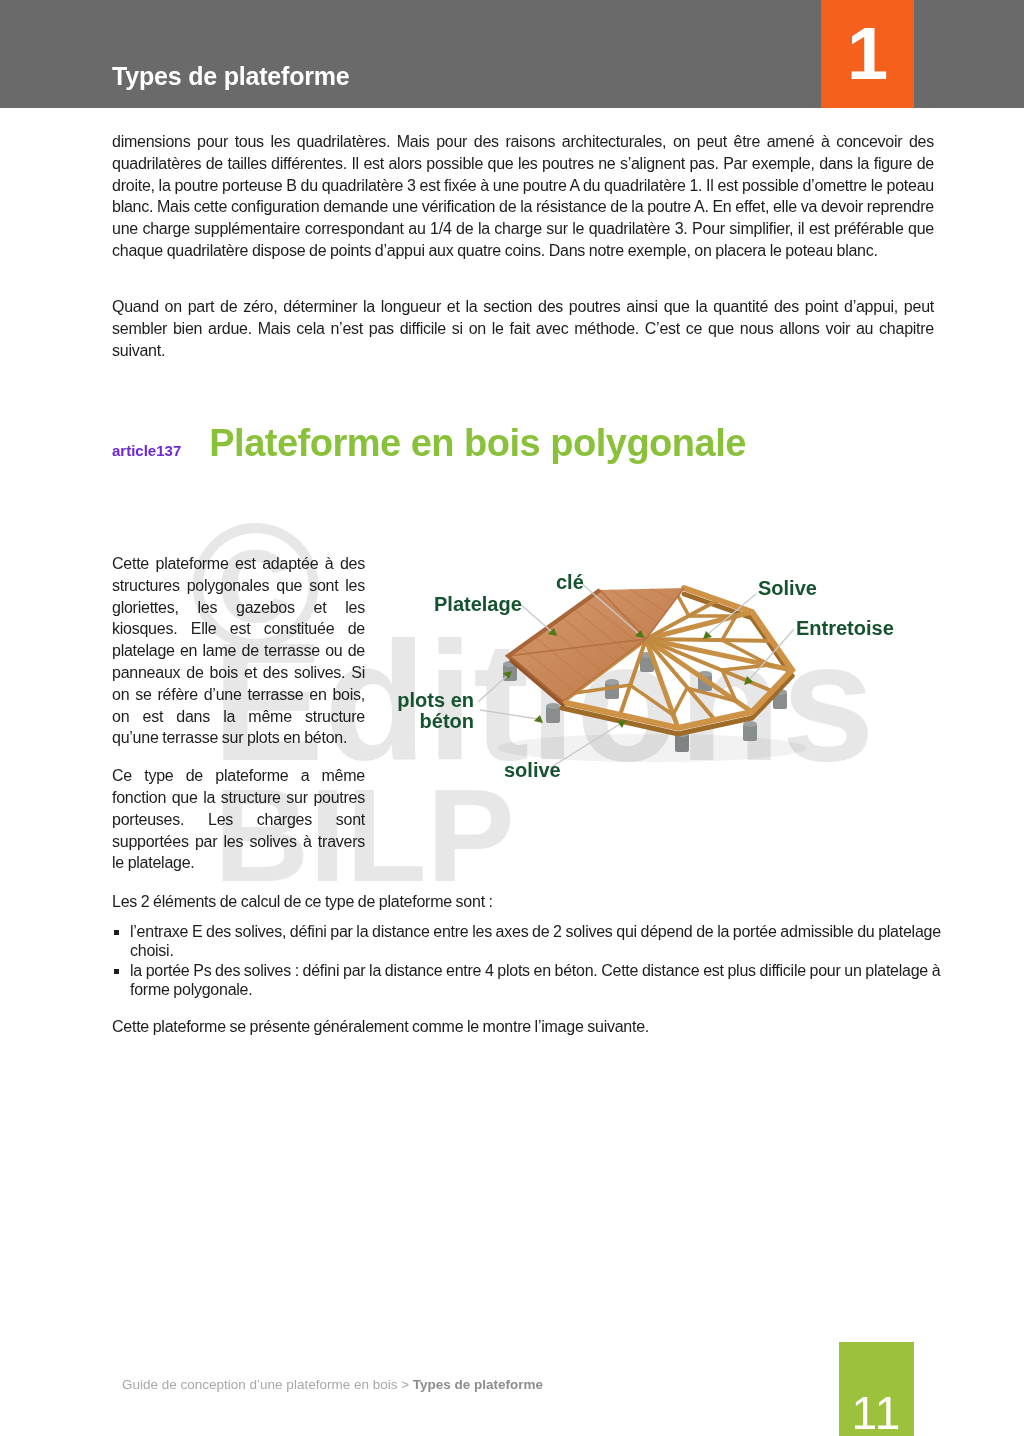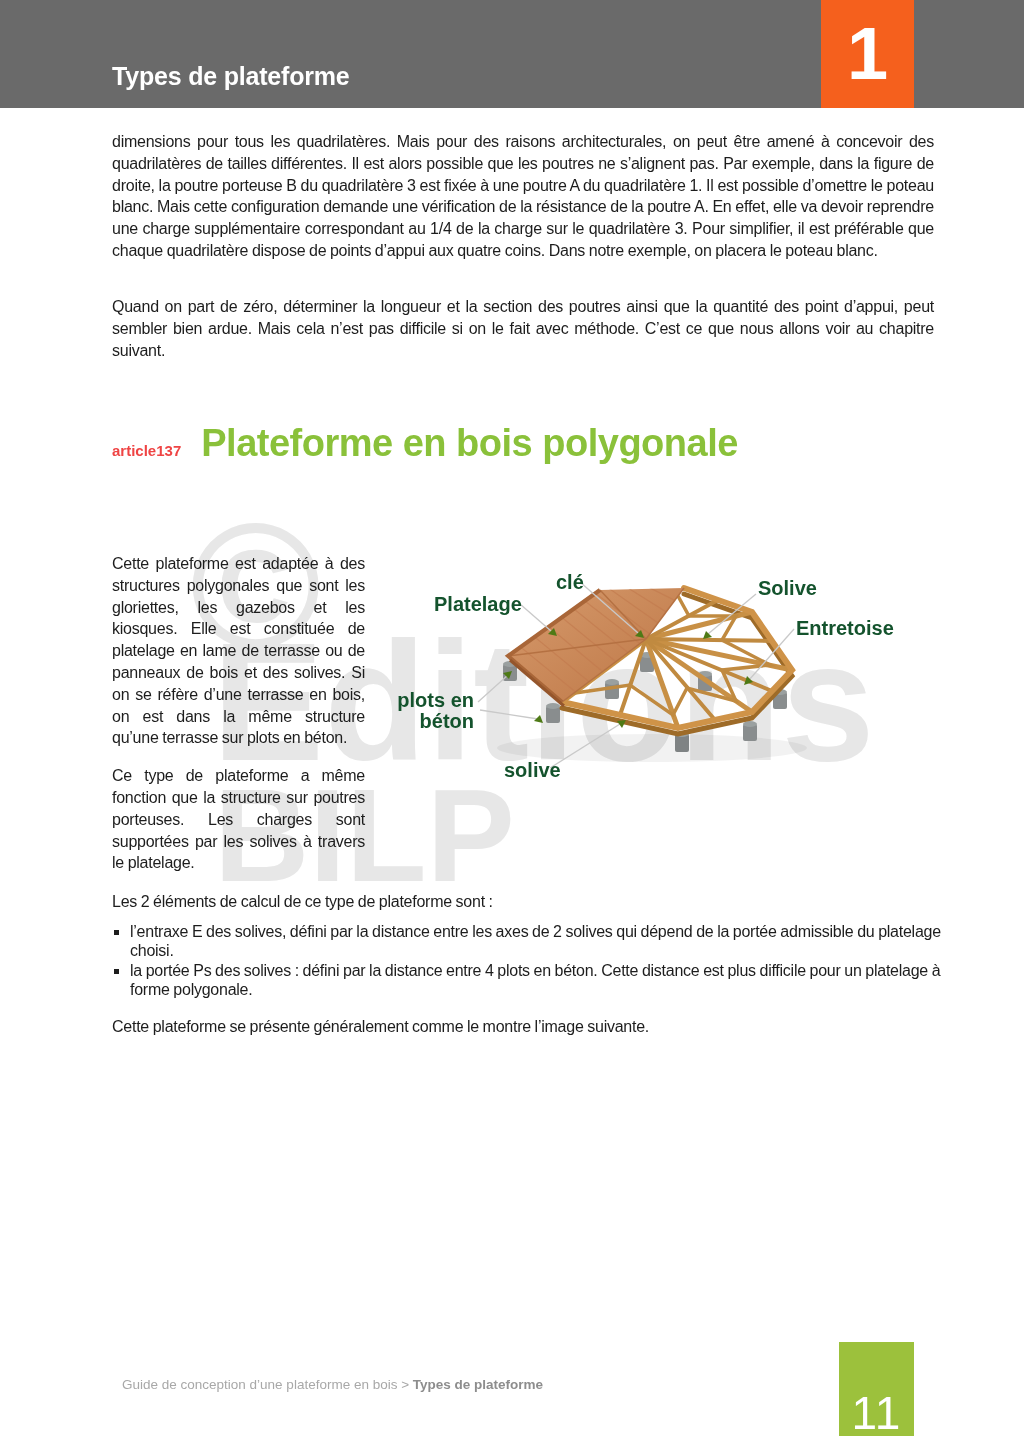--- a/index.html
+++ b/index.html
@@ -16,21 +16,21 @@
   .wm{position:absolute;color:#e7e7e7;font-weight:bold;line-height:1;z-index:0;white-space:nowrap;}
   .wm-c{left:190px;top:498px;font-size:178px;}
   .wm-1{left:212px;top:618px;font-size:168px;}
   .wm-2{left:214px;top:770px;font-size:132px;}
   
   .para,.lead,.colp,.line,.closing{position:absolute;margin:0;font-size:16px;line-height:21.8px;
         letter-spacing:-0.25px;word-spacing:-0.5px;z-index:1;}
   .p1{left:112px;top:131px;width:822px;text-align:justify;}
   .p2{left:112px;top:296px;width:822px;text-align:justify;}
   .article-heading{position:absolute;left:112px;top:424px;display:flex;align-items:baseline;z-index:1;}
-  .article-tag{color:#ef4444;font-weight:bold;font-size:15px;margin-right:20px;}
+  .article-tag{color:#6d28d9;font-weight:bold;font-size:15px;margin-right:28px;}
   .article-title{margin:0;font-size:38px;font-weight:bold;color:#8ac13a;letter-spacing:-0.5px;line-height:1;}
   .lead{left:112px;top:470px;width:822px;font-weight:bold;text-align:justify;}
   .col-left{position:absolute;left:112px;top:553px;width:253px;z-index:1;}
   .colp{position:static;text-align:justify;}
   .colp + .colp{margin-top:16px;}
   .line{left:112px;top:891px;width:822px;}
   .bullets{position:absolute;left:112px;top:922px;width:812px;margin:0;padding:0 0 0 18px;z-index:1;
            list-style-type:square;}
   .bullets li{font-size:16px;line-height:19px;letter-spacing:-0.25px;word-spacing:-0.5px;
               margin:0 0 1px 0;padding-left:0;}

